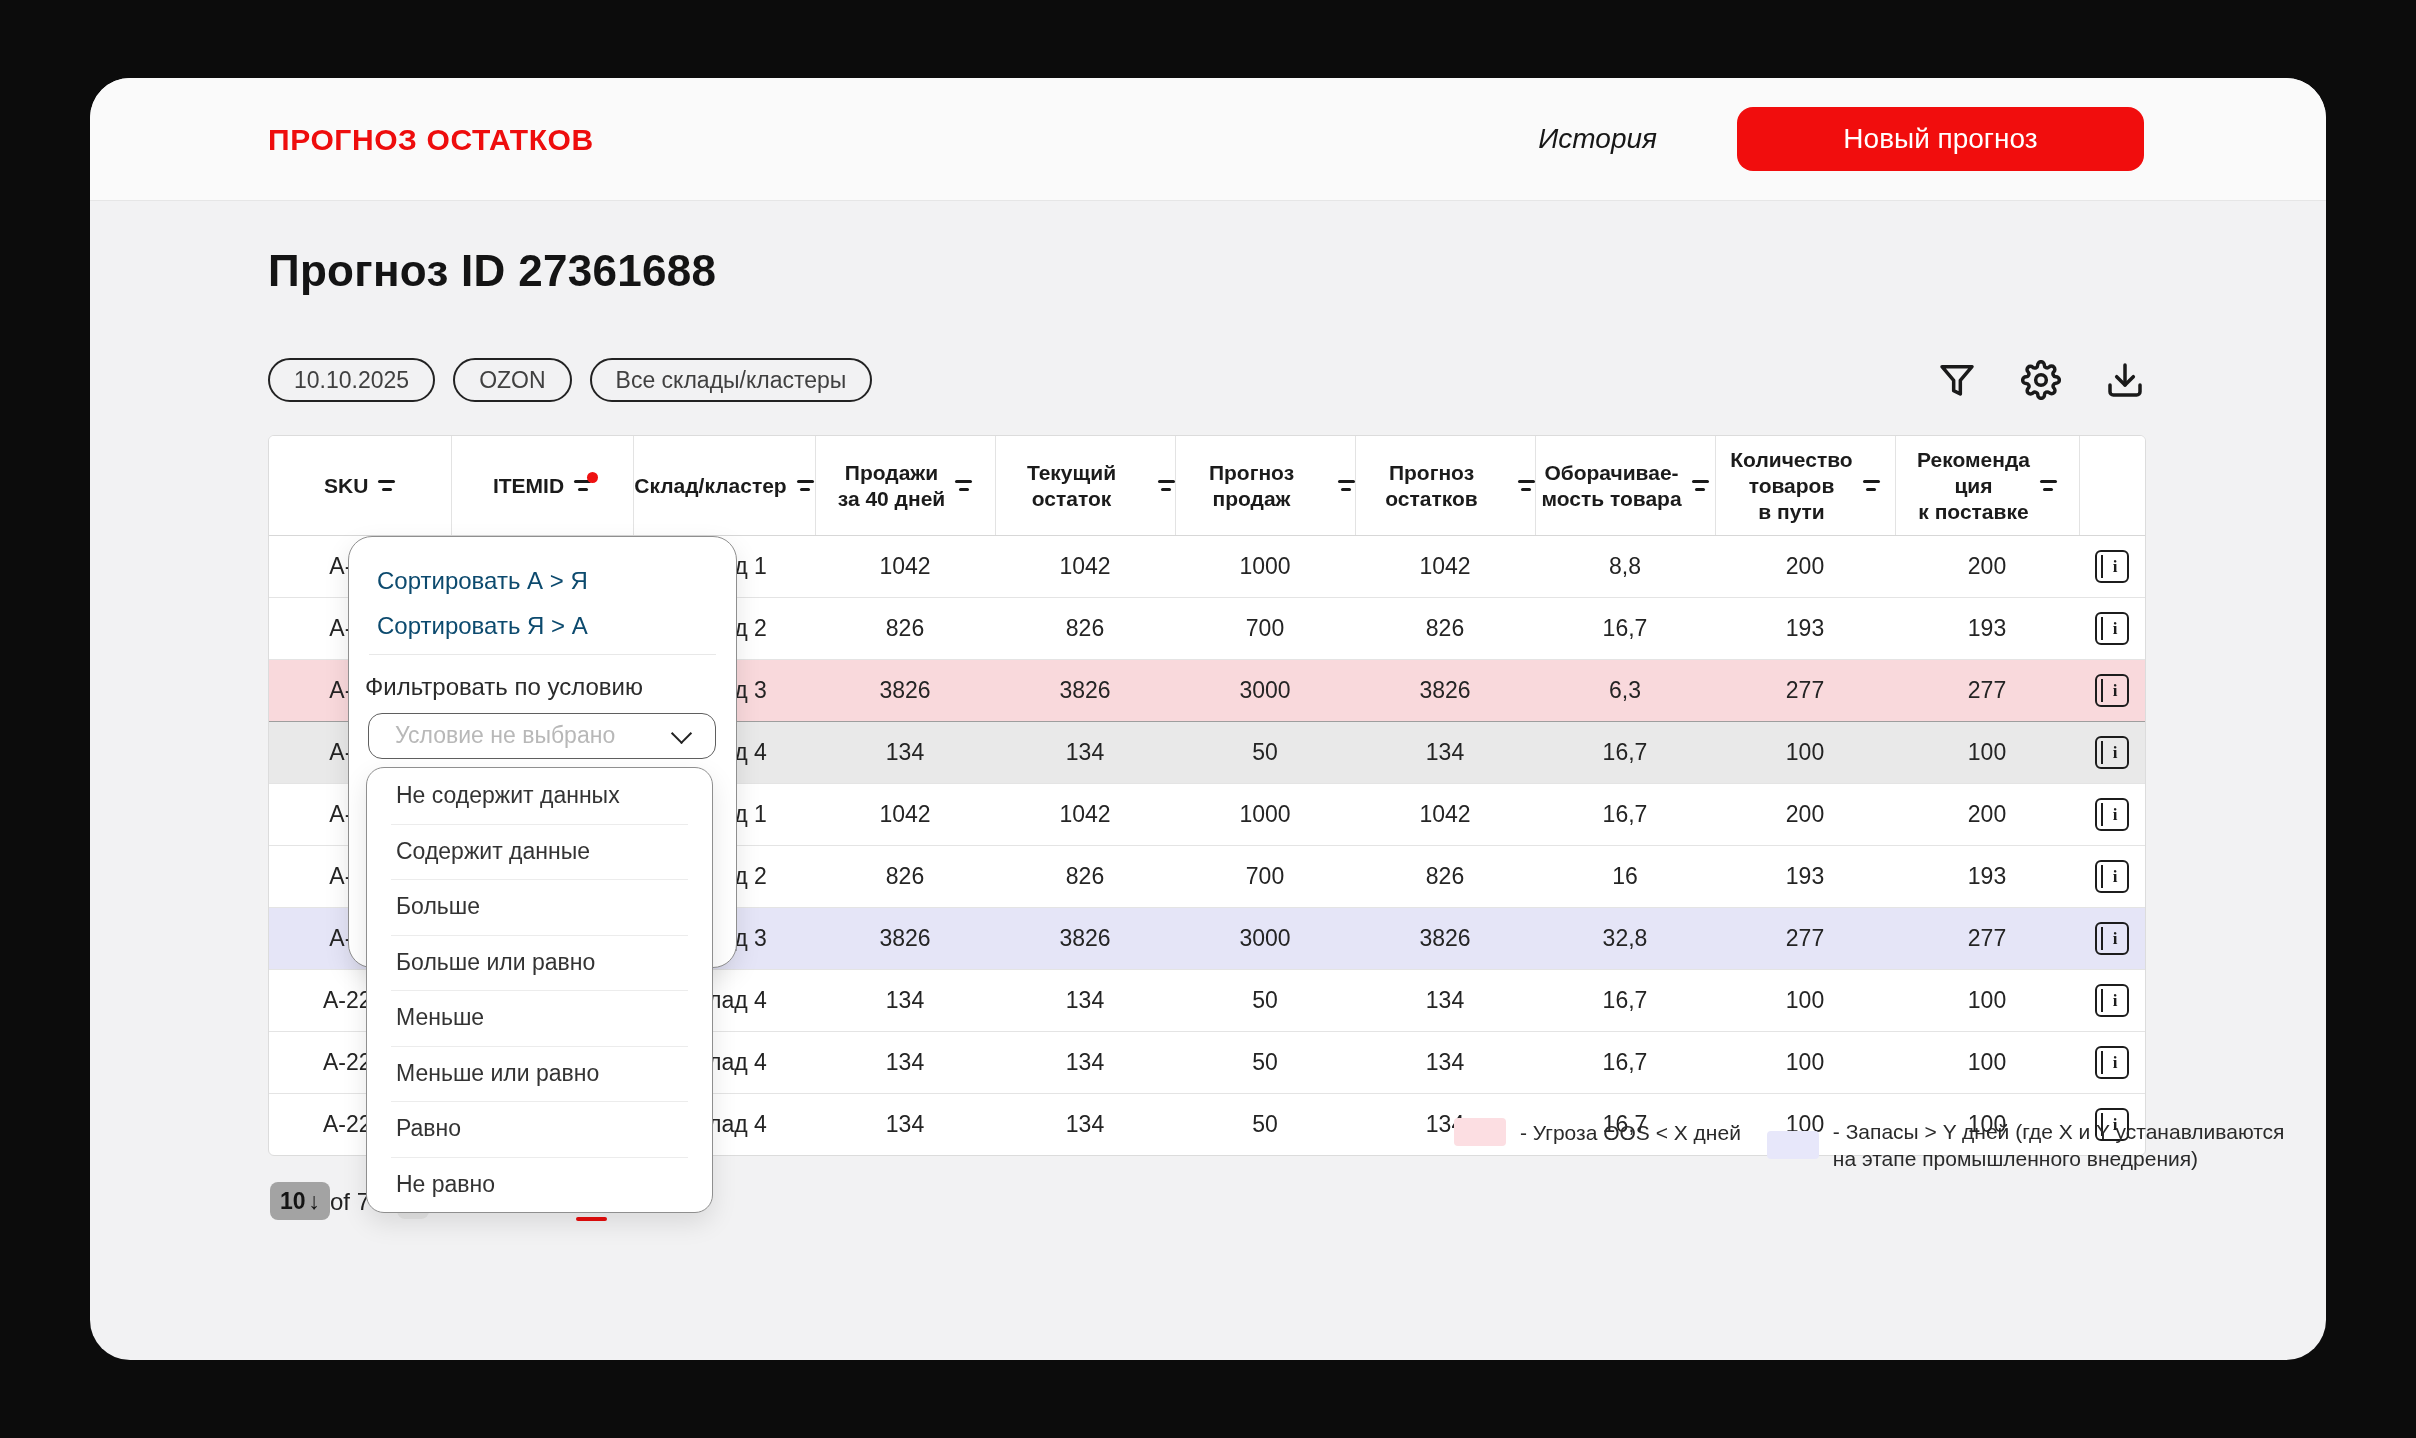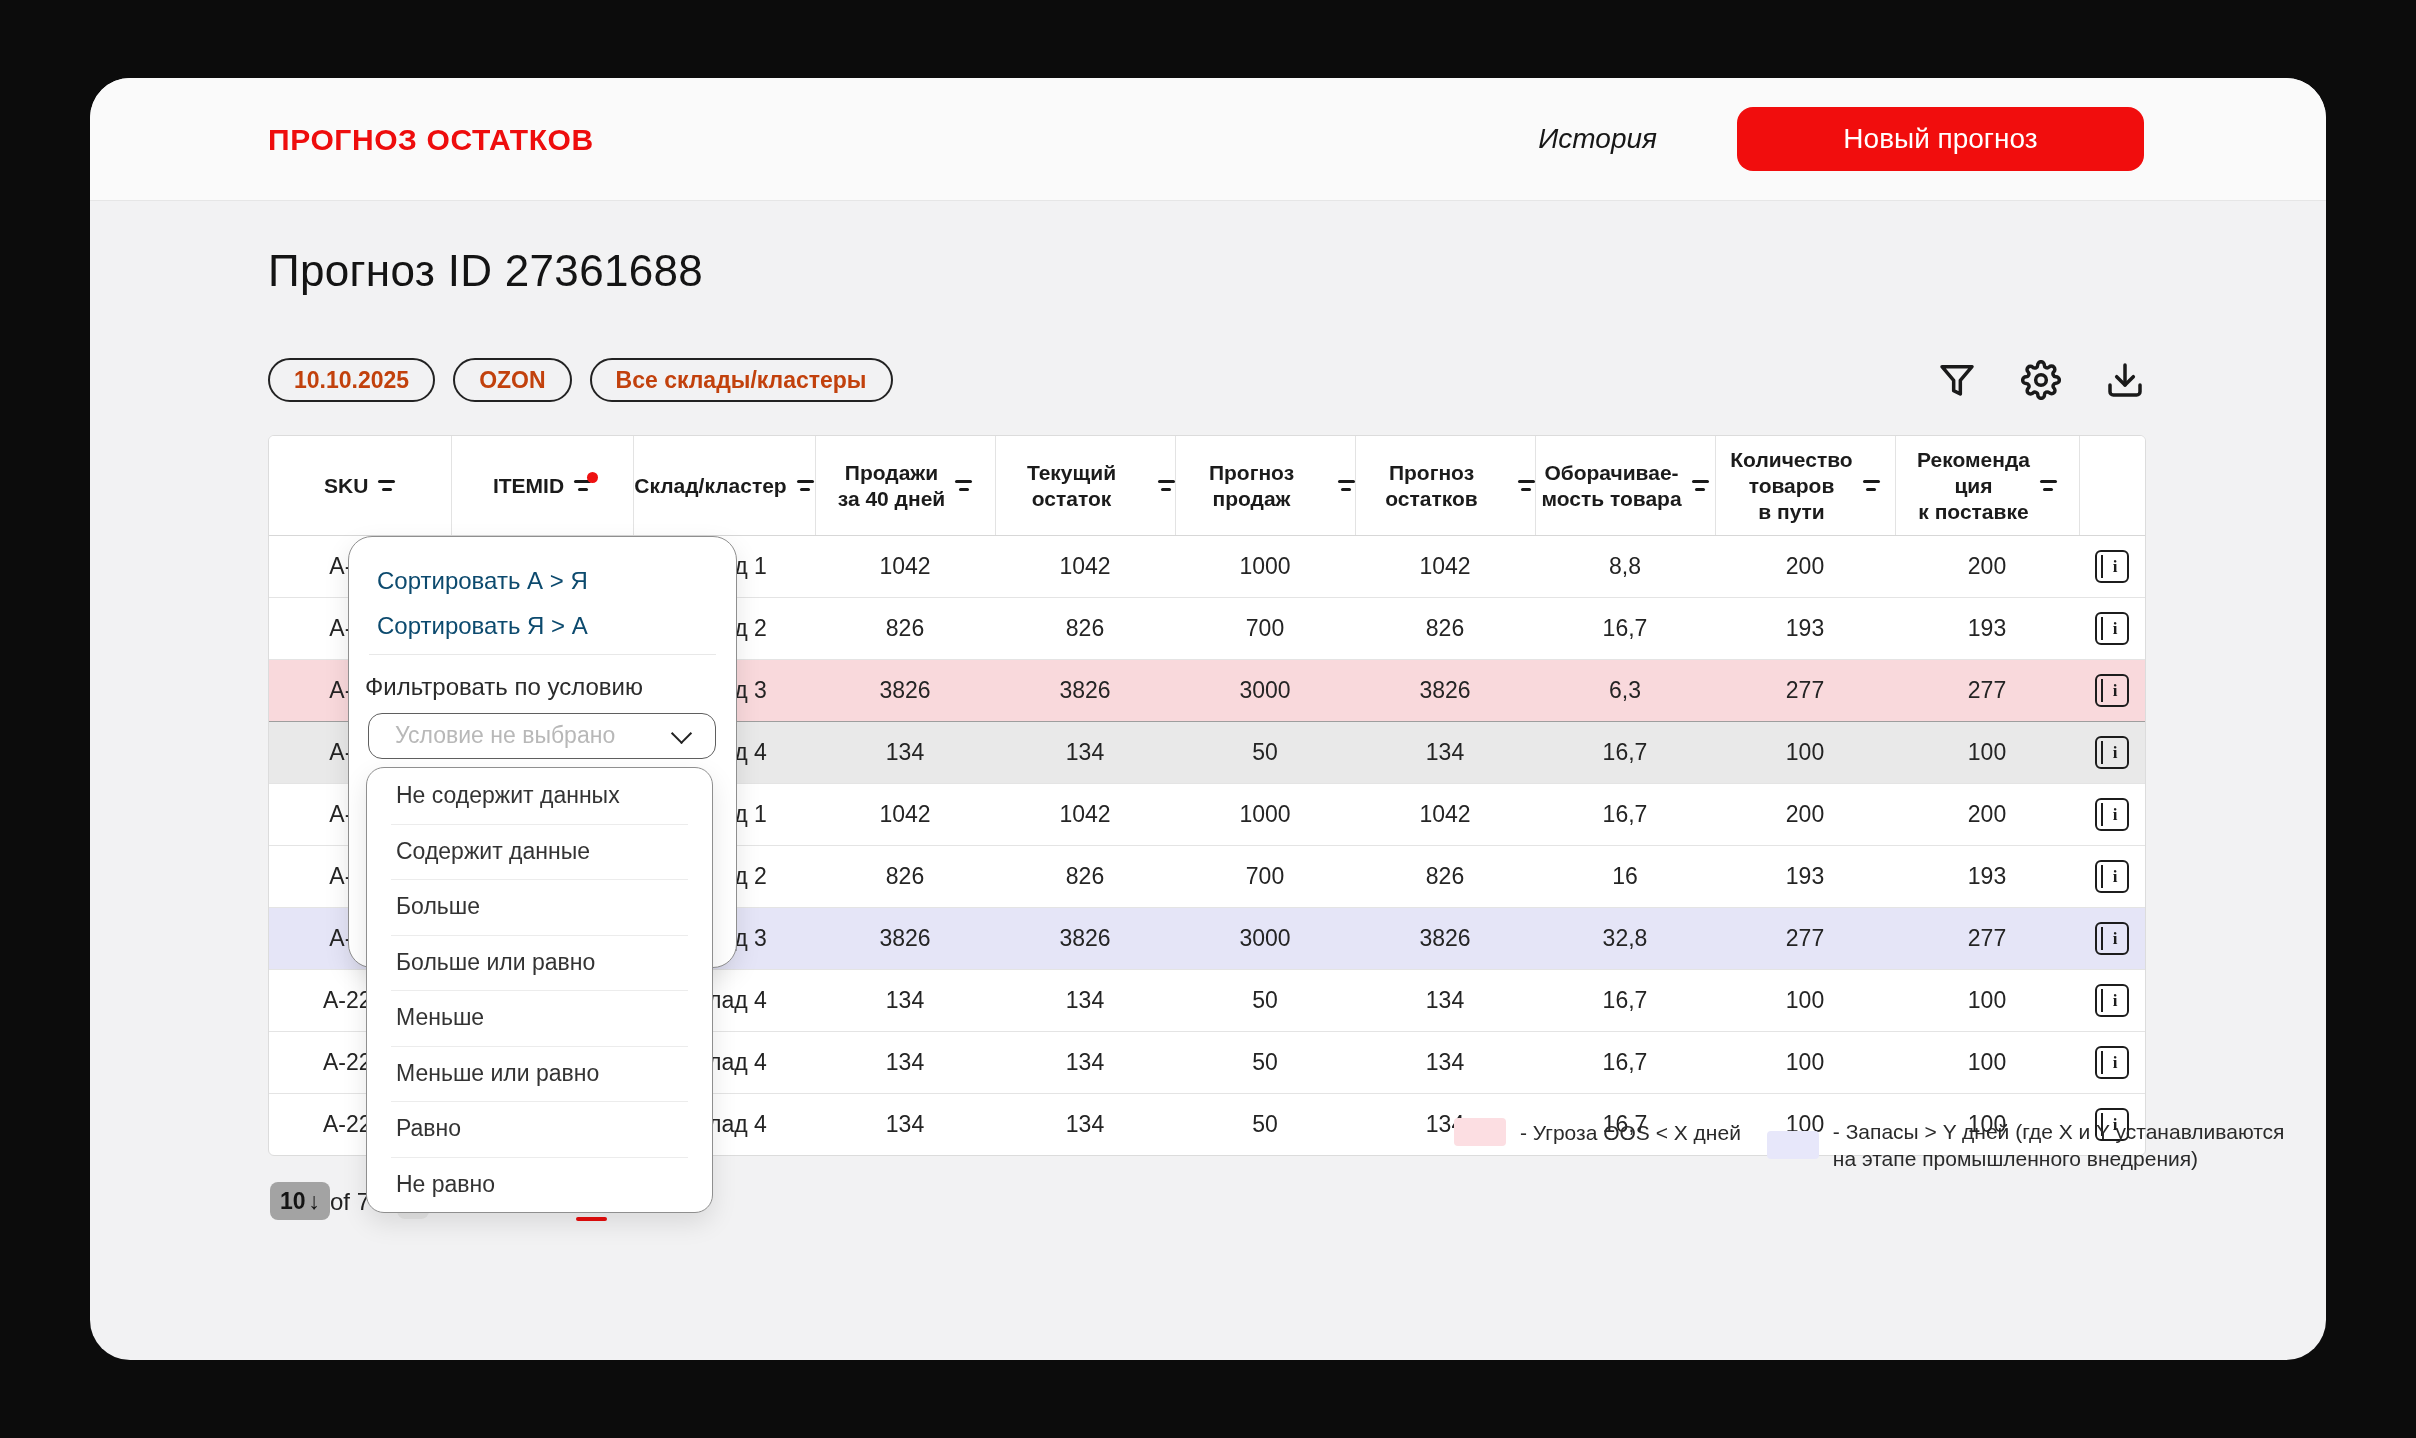--- a/index.html
+++ b/index.html
@@ -9,24 +9,24 @@
     border-radius:40px;overflow:hidden;}
   
   .topbar{position:absolute;left:0;top:0;width:2236px;height:122px;background:#fafafa;
     border-bottom:1px solid #e6e6e6;}
   .logo{position:absolute;left:178px;top:45px;font-size:30px;font-weight:bold;color:#ee0d0d;letter-spacing:.6px;}
   .top-right{position:absolute;right:182px;top:0;height:122px;display:flex;align-items:center;gap:80px;}
   .nav-history{font-size:28px;color:#171717;cursor:pointer;font-style:italic;}
   .btn-primary{width:407px;height:64px;background:#f10d0d;color:#fff;border:none;border-radius:16px;
     font-size:28px;font-family:"Liberation Sans",sans-serif;cursor:pointer;}
   
-  .page-title{position:absolute;left:178px;top:168px;margin:0;font-size:44px;font-weight:400;color:#141414;letter-spacing:.3px;}
+  .page-title{position:absolute;left:178px;top:168px;margin:0;font-size:44px;font-weight:700;color:#141414;letter-spacing:.3px;}
   .chips{position:absolute;left:178px;top:280px;display:flex;gap:18px;}
   .chip{height:44px;display:inline-flex;align-items:center;padding:0 24px;border:2px solid #222;
-    border-radius:24px;font-size:23px;color:#c2410c;background:transparent;box-sizing:border-box;cursor:pointer;font-weight:bold;}
+    border-radius:24px;font-size:23px;color:#404040;background:transparent;box-sizing:border-box;cursor:pointer;}
   .toolbar{position:absolute;right:180px;top:282px;display:flex;gap:42px;align-items:center;}
   .tbtn{width:42px;height:42px;background:none;border:none;padding:0;cursor:pointer;}
   .tbtn svg{width:40px;height:40px;stroke:#1a1a1a;stroke-width:2.1;fill:none;stroke-linecap:round;stroke-linejoin:round;}
   
   .table-wrap{position:absolute;left:178px;top:357px;width:1878px;background:#fff;border:1px solid #dcdcdc;
     border-radius:6px;overflow:hidden;box-sizing:border-box;}
   table{border-collapse:collapse;table-layout:fixed;width:1876px;}
   th{height:99px;font-size:21px;font-weight:bold;color:#1b1b1b;background:#fff;
     border-left:1px solid #e3e3e3;border-bottom:1px solid #d7d7d7;padding:0;}
   th:first-child{border-left:none;}

